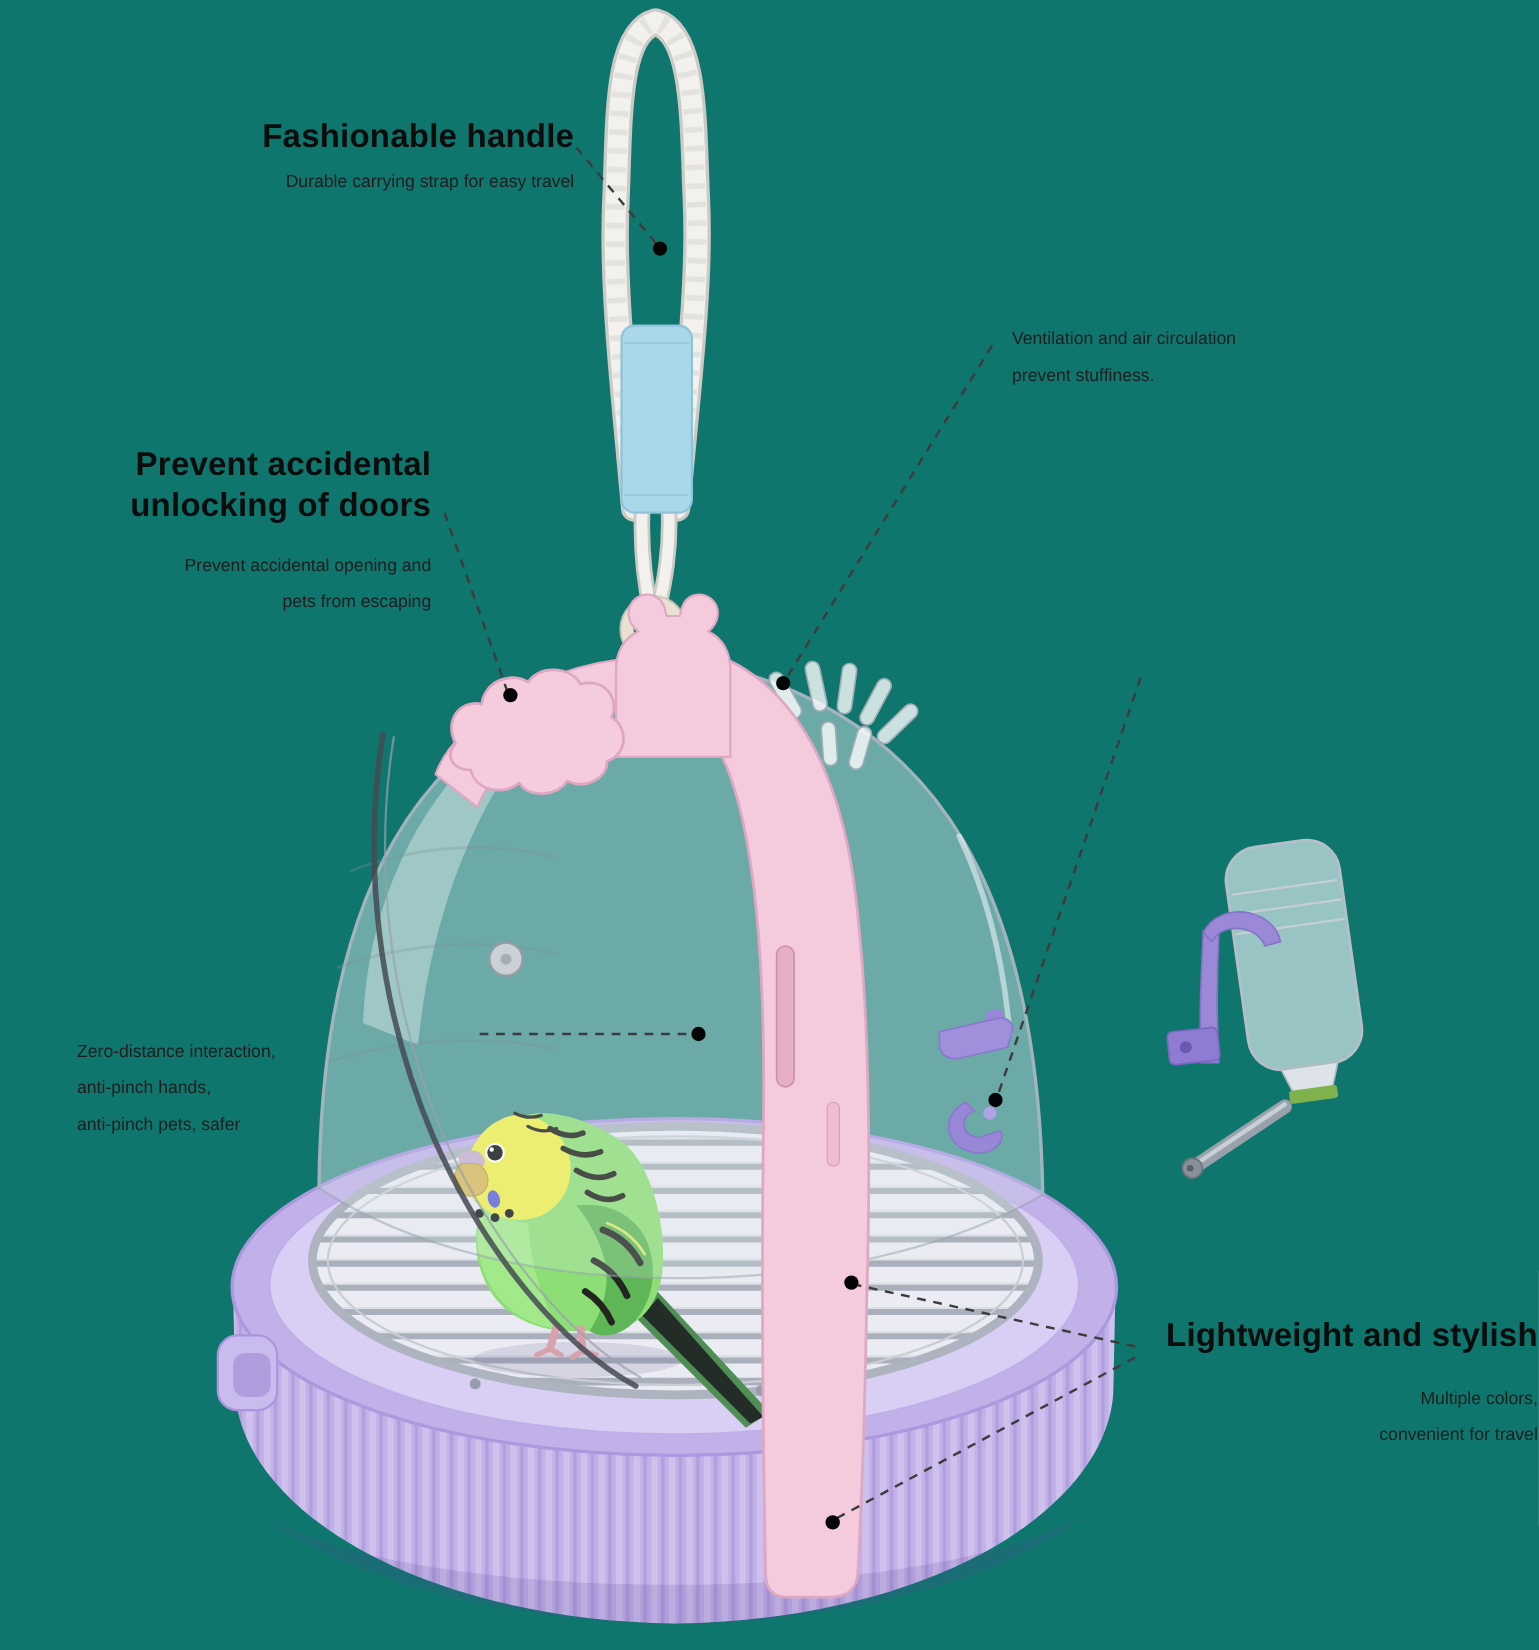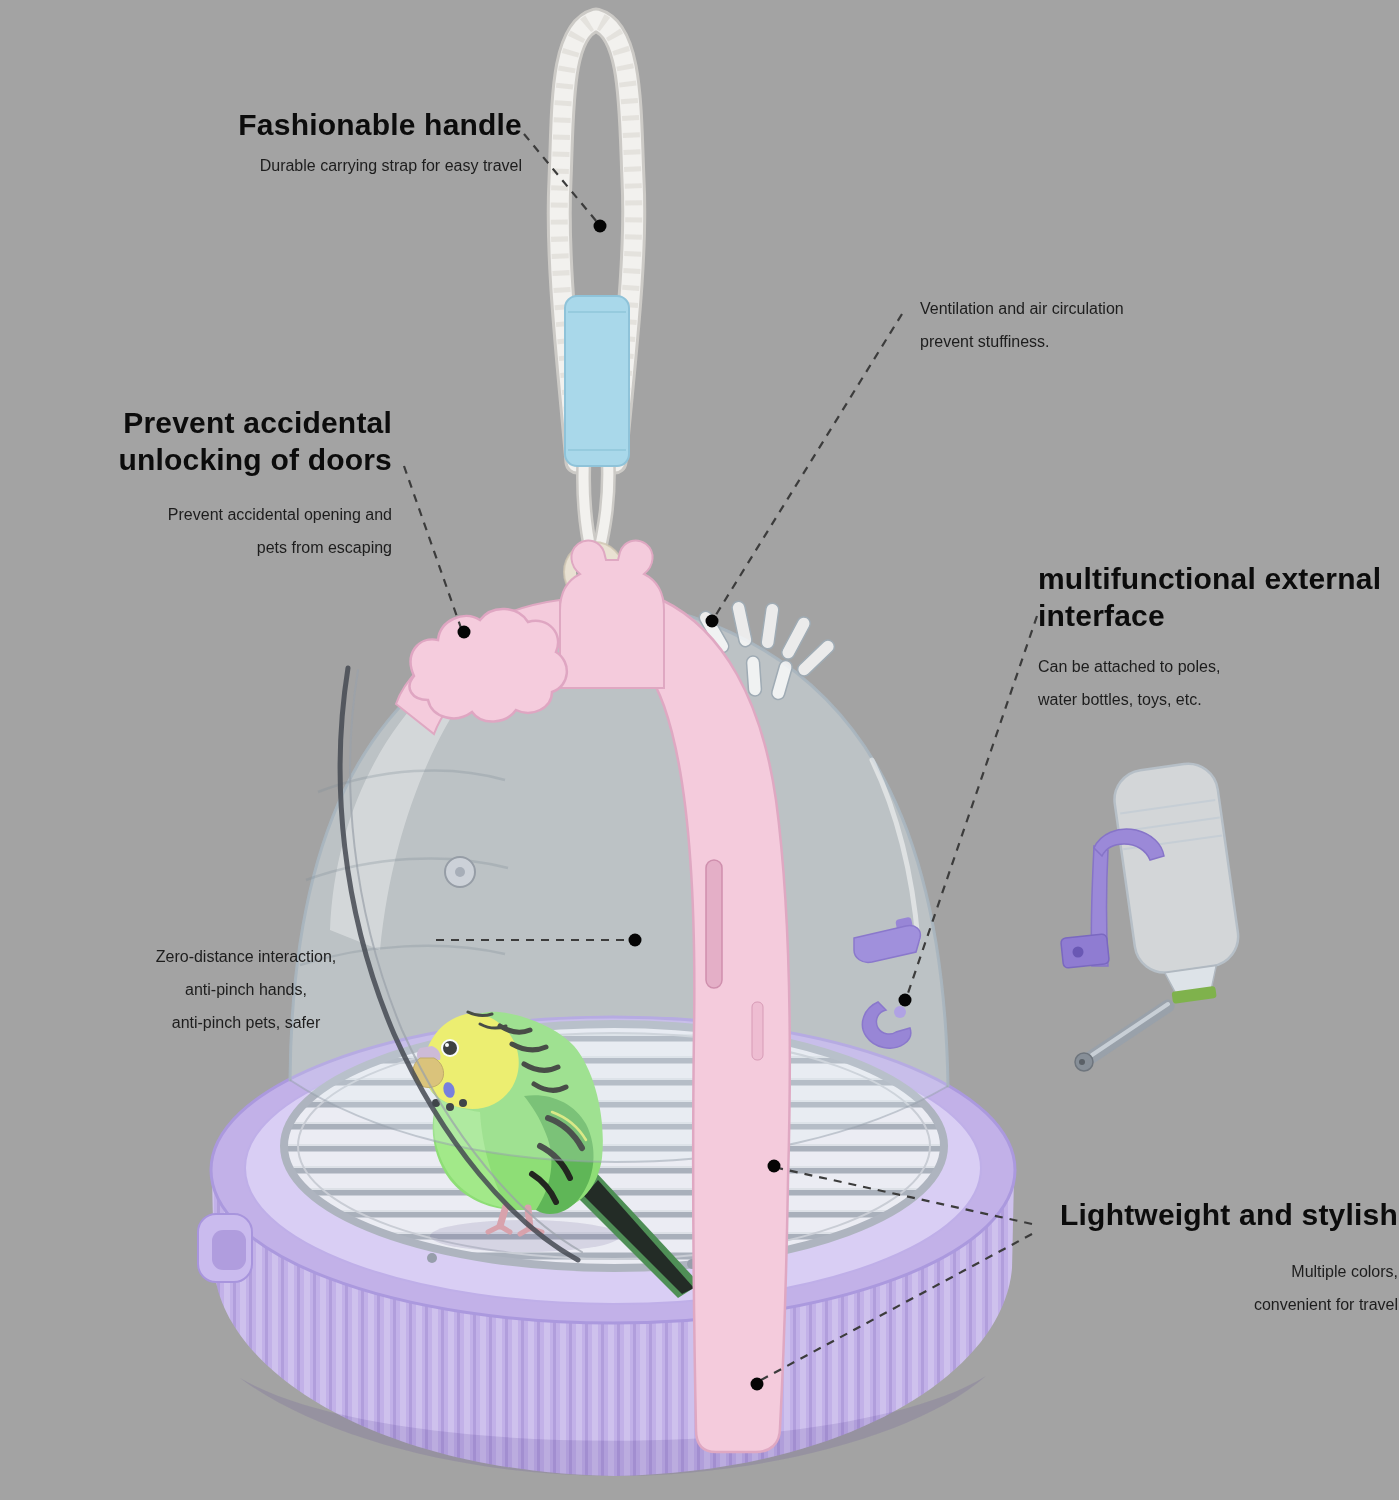--- a/index.html
+++ b/index.html
@@ -1,31 +1,31 @@
 <!DOCTYPE html>
 <html><head>
 <meta charset="utf-8">
 <style>
   html,body{margin:0;padding:0;background:#ffffff;}
-  .scene{position:relative;width:1399px;height:1500px;background:#a3a3a3;overflow:hidden;
+  .scene{position:relative;width:1399px;height:1500px;background:#0f766e;overflow:hidden;
          font-family:"Liberation Sans",sans-serif;}
   .scene svg{position:absolute;left:0;top:0;}
   .co{position:absolute;}
   .co .t{font-weight:700;font-size:30px;line-height:37px;color:#0c0c0c;white-space:pre-line;letter-spacing:.2px;}
   .co .d{font-size:16px;line-height:33px;color:#1d1d1d;white-space:pre-line;margin-top:8px;}
   #co-handle{left:58px;top:106px;width:464px;text-align:right;}
   #co-handle .d{margin-top:6px;}
   #co-topvent{left:920px;top:278px;width:420px;text-align:left;}
   #co-topvent .d{margin-top:14px;}
   #co-lock{left:40px;top:404px;width:352px;text-align:right;}
   #co-lock .d{margin-top:20px;}
   #co-interface{left:1038px;top:560px;width:360px;text-align:left;}
   #co-interface .d{margin-top:16px;}
   #co-door{left:6px;top:918px;width:420px;text-align:left;}
-  #co-door .d{width:352px;margin-left:64px;text-align:center;margin-top:22px;}
+  #co-door .d{width:352px;margin-left:64px;margin-top:22px;}
   #co-light{left:1036px;top:1196px;width:362px;text-align:right;}
   #co-light .d{margin-top:22px;}
 </style>
 </head>
 <body>
 
 <div class="scene">
 
 <svg width="1399" height="1500" viewBox="0 0 1399 1500">
   <defs>
@@ -267,26 +267,20 @@
 prevent stuffiness.</div>
 </div>
 
 <div class="co" id="co-lock">
   <div class="t">Prevent accidental
 unlocking of doors</div>
   <div class="d">Prevent accidental opening and
 pets from escaping</div>
 </div>
 
-<div class="co" id="co-interface">
-  <div class="t">multifunctional external
- interface</div>
-  <div class="d">Can be attached to poles,
-water bottles, toys, etc.</div>
-</div>
 
 <div class="co" id="co-door">
   <div class="d">Zero-distance interaction,
 anti-pinch hands,
 anti-pinch pets, safer</div>
 </div>
 
 <div class="co" id="co-light">
   <div class="t">Lightweight and stylish</div>
   <div class="d">Multiple colors,

